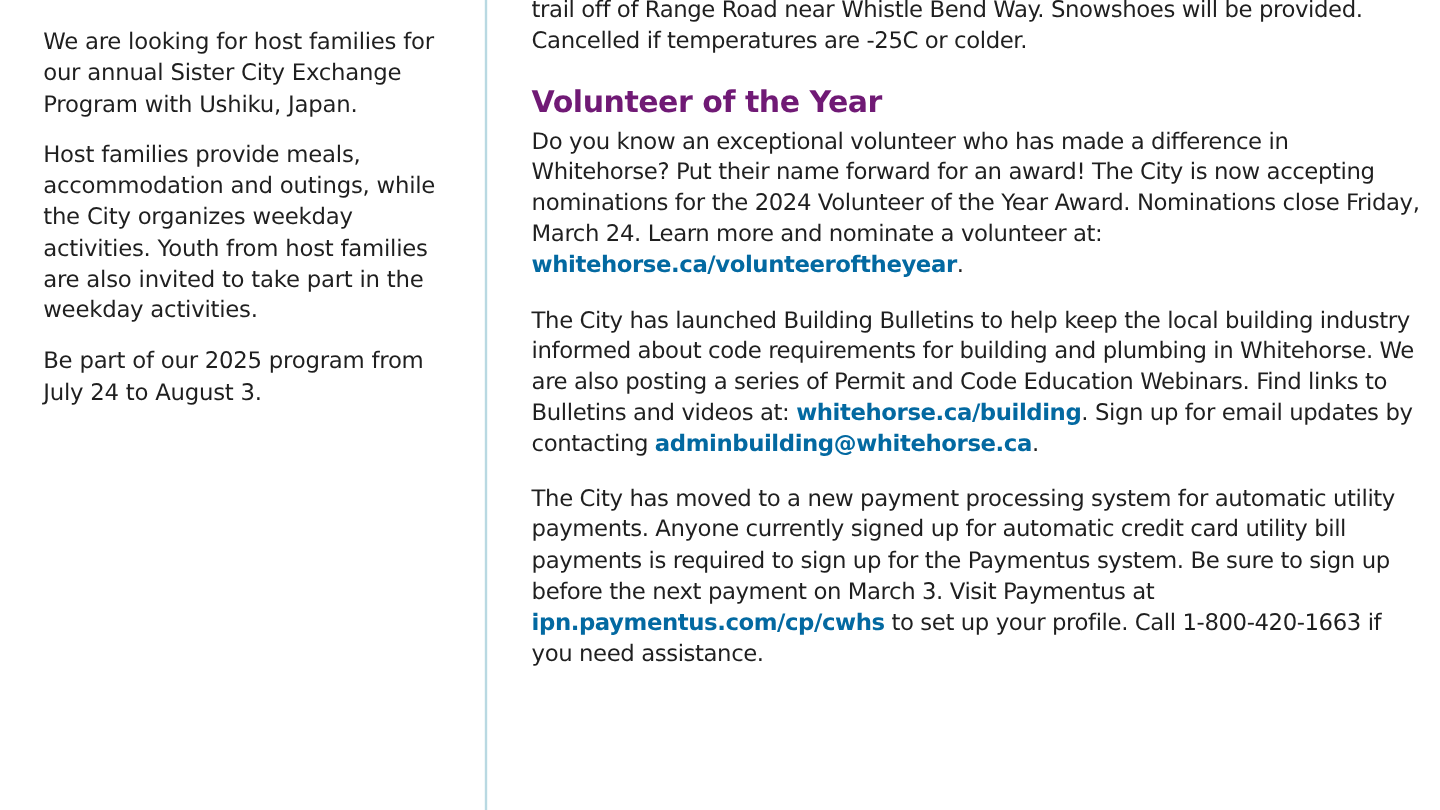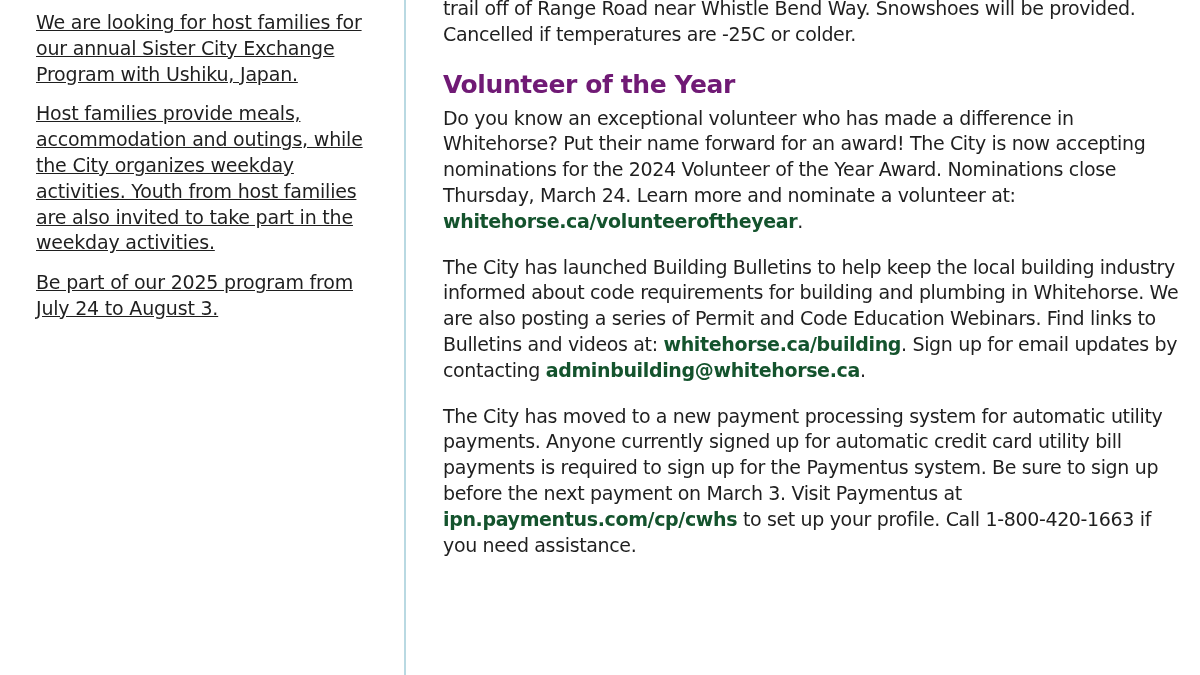--- a/index.html
+++ b/index.html
@@ -22,22 +22,21 @@
   .left-col {
     position: absolute;
     left: 36px;
     top: 6px;
     width: 340px;
     font-size: 19px;
     line-height: 25.8px;
     letter-spacing: -0.2px;
   }
   .left-col p {
-    margin: 4px 0 14px 0;
-    text-decoration: underline;
+    margin: 17px 0 14px 0;
   }
   .divider {
     position: absolute;
     left: 404px;
     top: 0;
     width: 2px;
     height: 675px;
     background: #b9d9e2;
   }
   .right-col {
@@ -60,21 +59,21 @@
     font-weight: bold;
     font-size: 25px;
     line-height: 30px;
     letter-spacing: -0.4px;
     margin: 0 0 6px 0;
   }
   .section {
     margin-bottom: 20px;
   }
   .link {
-    color: #14532d;
+    color: #0369a1;
     font-weight: bold;
     text-decoration: none;
     font-weight: 600;
   }
 </style>
 </head>
 <body>
 
 <div class="page">
 
@@ -84,21 +83,21 @@
     <p>Be part of our 2025 program from July 24 to August 3.</p>
   </div>
 
   <div class="divider"></div>
 
   <div class="right-col">
     <p class="intro">trail off of Range Road near Whistle Bend Way. Snowshoes will be provided. Cancelled if temperatures are -25C or colder.</p>
 
     <div class="section">
       <h2 class="section-title">Volunteer of the Year</h2>
-      <p><span>Do you know an exceptional volunteer who has made a difference in Whitehorse? Put their name forward for an award! The City is now accepting nominations for the 2024 Volunteer of the Year Award. Nominations close Thursday, March 24. Learn more and nominate a volunteer at: </span><a class="link">whitehorse.ca/volunteeroftheyear</a><span>.</span></p>
+      <p><span>Do you know an exceptional volunteer who has made a difference in Whitehorse? Put their name forward for an award! The City is now accepting nominations for the 2024 Volunteer of the Year Award. Nominations close Friday, March 24. Learn more and nominate a volunteer at: </span><a class="link">whitehorse.ca/volunteeroftheyear</a><span>.</span></p>
     </div>
 
     <div class="section">
       <p><span>The City has launched Building Bulletins to help keep the local building industry informed about code requirements for building and plumbing in Whitehorse. We are also posting a series of Permit and Code Education Webinars. Find links to Bulletins and videos at: </span><a class="link">whitehorse.ca/building</a><span>. Sign up for email updates by contacting </span><a class="link">adminbuilding@whitehorse.ca</a><span>.</span></p>
     </div>
 
     <div class="section">
       <p><span>The City has moved to a new payment processing system for automatic utility payments. Anyone currently signed up for automatic credit card utility bill payments is required to sign up for the Paymentus system. Be sure to sign up before the next payment on March 3. Visit Paymentus at </span><a class="link">ipn.paymentus.com/cp/cwhs</a><span> to set up your profile. Call 1-800-420-1663 if you need assistance.</span></p>
     </div>
   </div>

